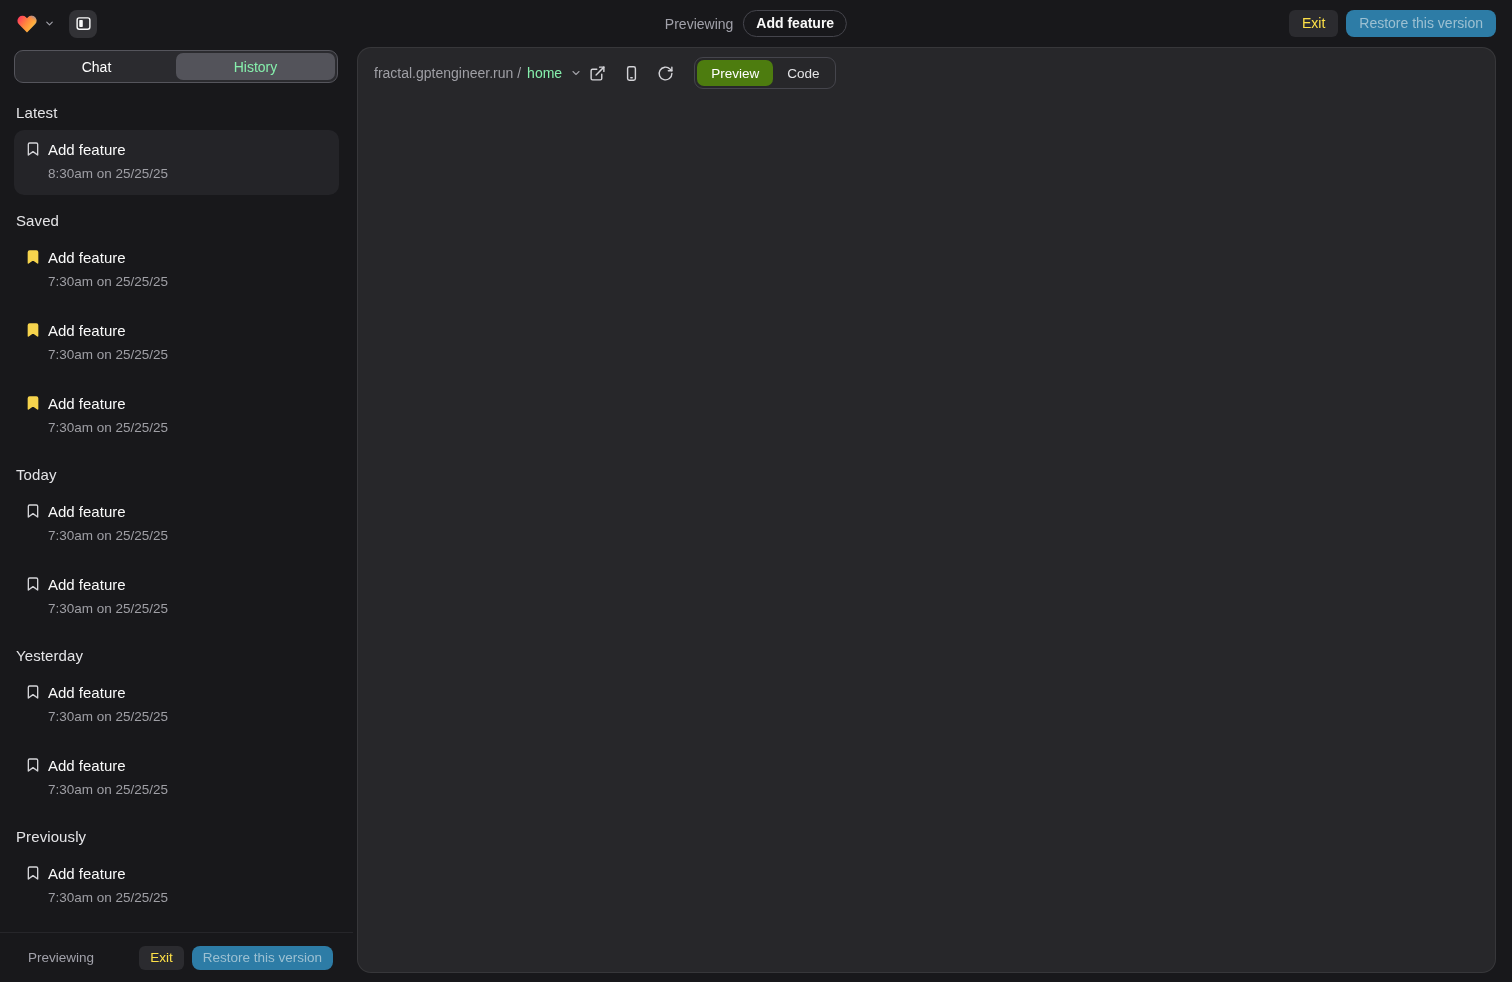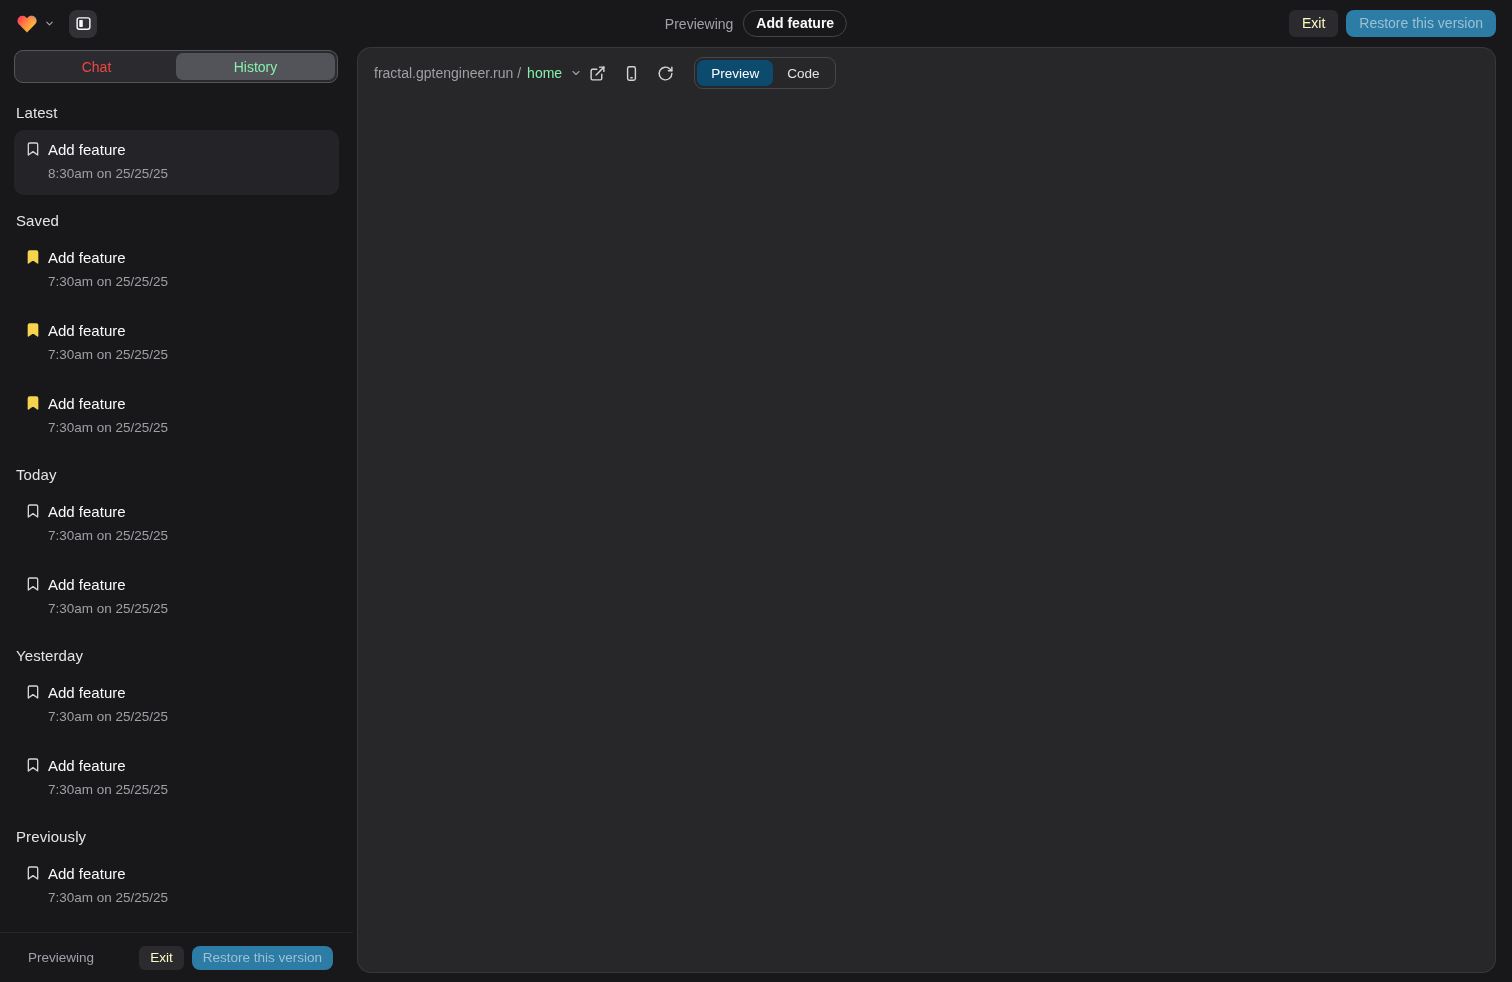--- a/index.html
+++ b/index.html
@@ -31,35 +31,35 @@
   .previewing-label { color:#a1a1aa; font-size:14px; }
   .version-pill {
     border:1px solid #45454c; border-radius:9999px; padding:4px 12px 5px;
     color:#fafafa; font-size:14px; font-weight:600; background:transparent;
   }
   .topbar-right { margin-left:auto; display:flex; align-items:center; gap:8px; }
   .btn {
     border:none; border-radius:8px; font-size:14px; cursor:pointer;
     padding:5px 13px 6px; font-family:"Liberation Sans", sans-serif;
   }
-  .btn-dark { background:#2b2b2f; color:#fef9c3;border-radius:6px; }
+  .btn-dark { background:#2b2b2f; color:#fde047;border-radius:6px; }
   .btn-accent { background:#2d7ca6; color:#9cc0d2; }
 
   
   .sidebar {
     position:absolute; top:47px; left:0; width:353px; bottom:0;
     display:flex; flex-direction:column;
   }
   .seg-tabs {
     margin:3px 15px 0 14px; height:33px; background:#2b2b2f;
     border:1px solid #55555c; border-radius:9px; display:flex; padding:2px;
   }
   .seg-tab {
     flex:1; display:flex; align-items:center; justify-content:center;
-    font-size:14px; color:#ef4444; border-radius:7px; cursor:pointer; background:transparent; border:none;
+    font-size:14px; color:#ffffff; border-radius:7px; cursor:pointer; background:transparent; border:none;
     font-family:"Liberation Sans", sans-serif;
   }
   .seg-tab.active { background:#53535a; color:#86efac; }
 
   .history-list { flex:1; overflow:hidden; padding:4px 0 0; }
   .section-label {
     font-size:15px; color:#e4e4e7; margin:17px 16px 9px; letter-spacing:.1px;
   }
   .history-item {
     position:relative; margin:0 14px 8px; border-radius:10px;
@@ -98,21 +98,21 @@
     display:flex; align-items:center; justify-content:center; color:#d4d4d8; cursor:pointer;
   }
   .view-toggle {
     margin-left:10px; display:flex; border:1px solid #45454c; border-radius:9px;
     padding:2px; height:32px;
   }
   .view-tab {
     border:none; background:transparent; color:#e4e4e7; font-size:13.5px; font-weight:500;
     padding:0 14px; border-radius:7px; cursor:pointer; font-family:"Liberation Sans", sans-serif;
   }
-  .view-tab.active { background:#0c4a6e; color:#ffffff; }
+  .view-tab.active { background:#4d7c0f; color:#ffffff; }
   .preview-canvas { flex:1; }
 
   svg { display:block; }
 </style>
 </head>
 <body>
 
 <header class="topbar">
   <div class="topbar-left">
     <span>

